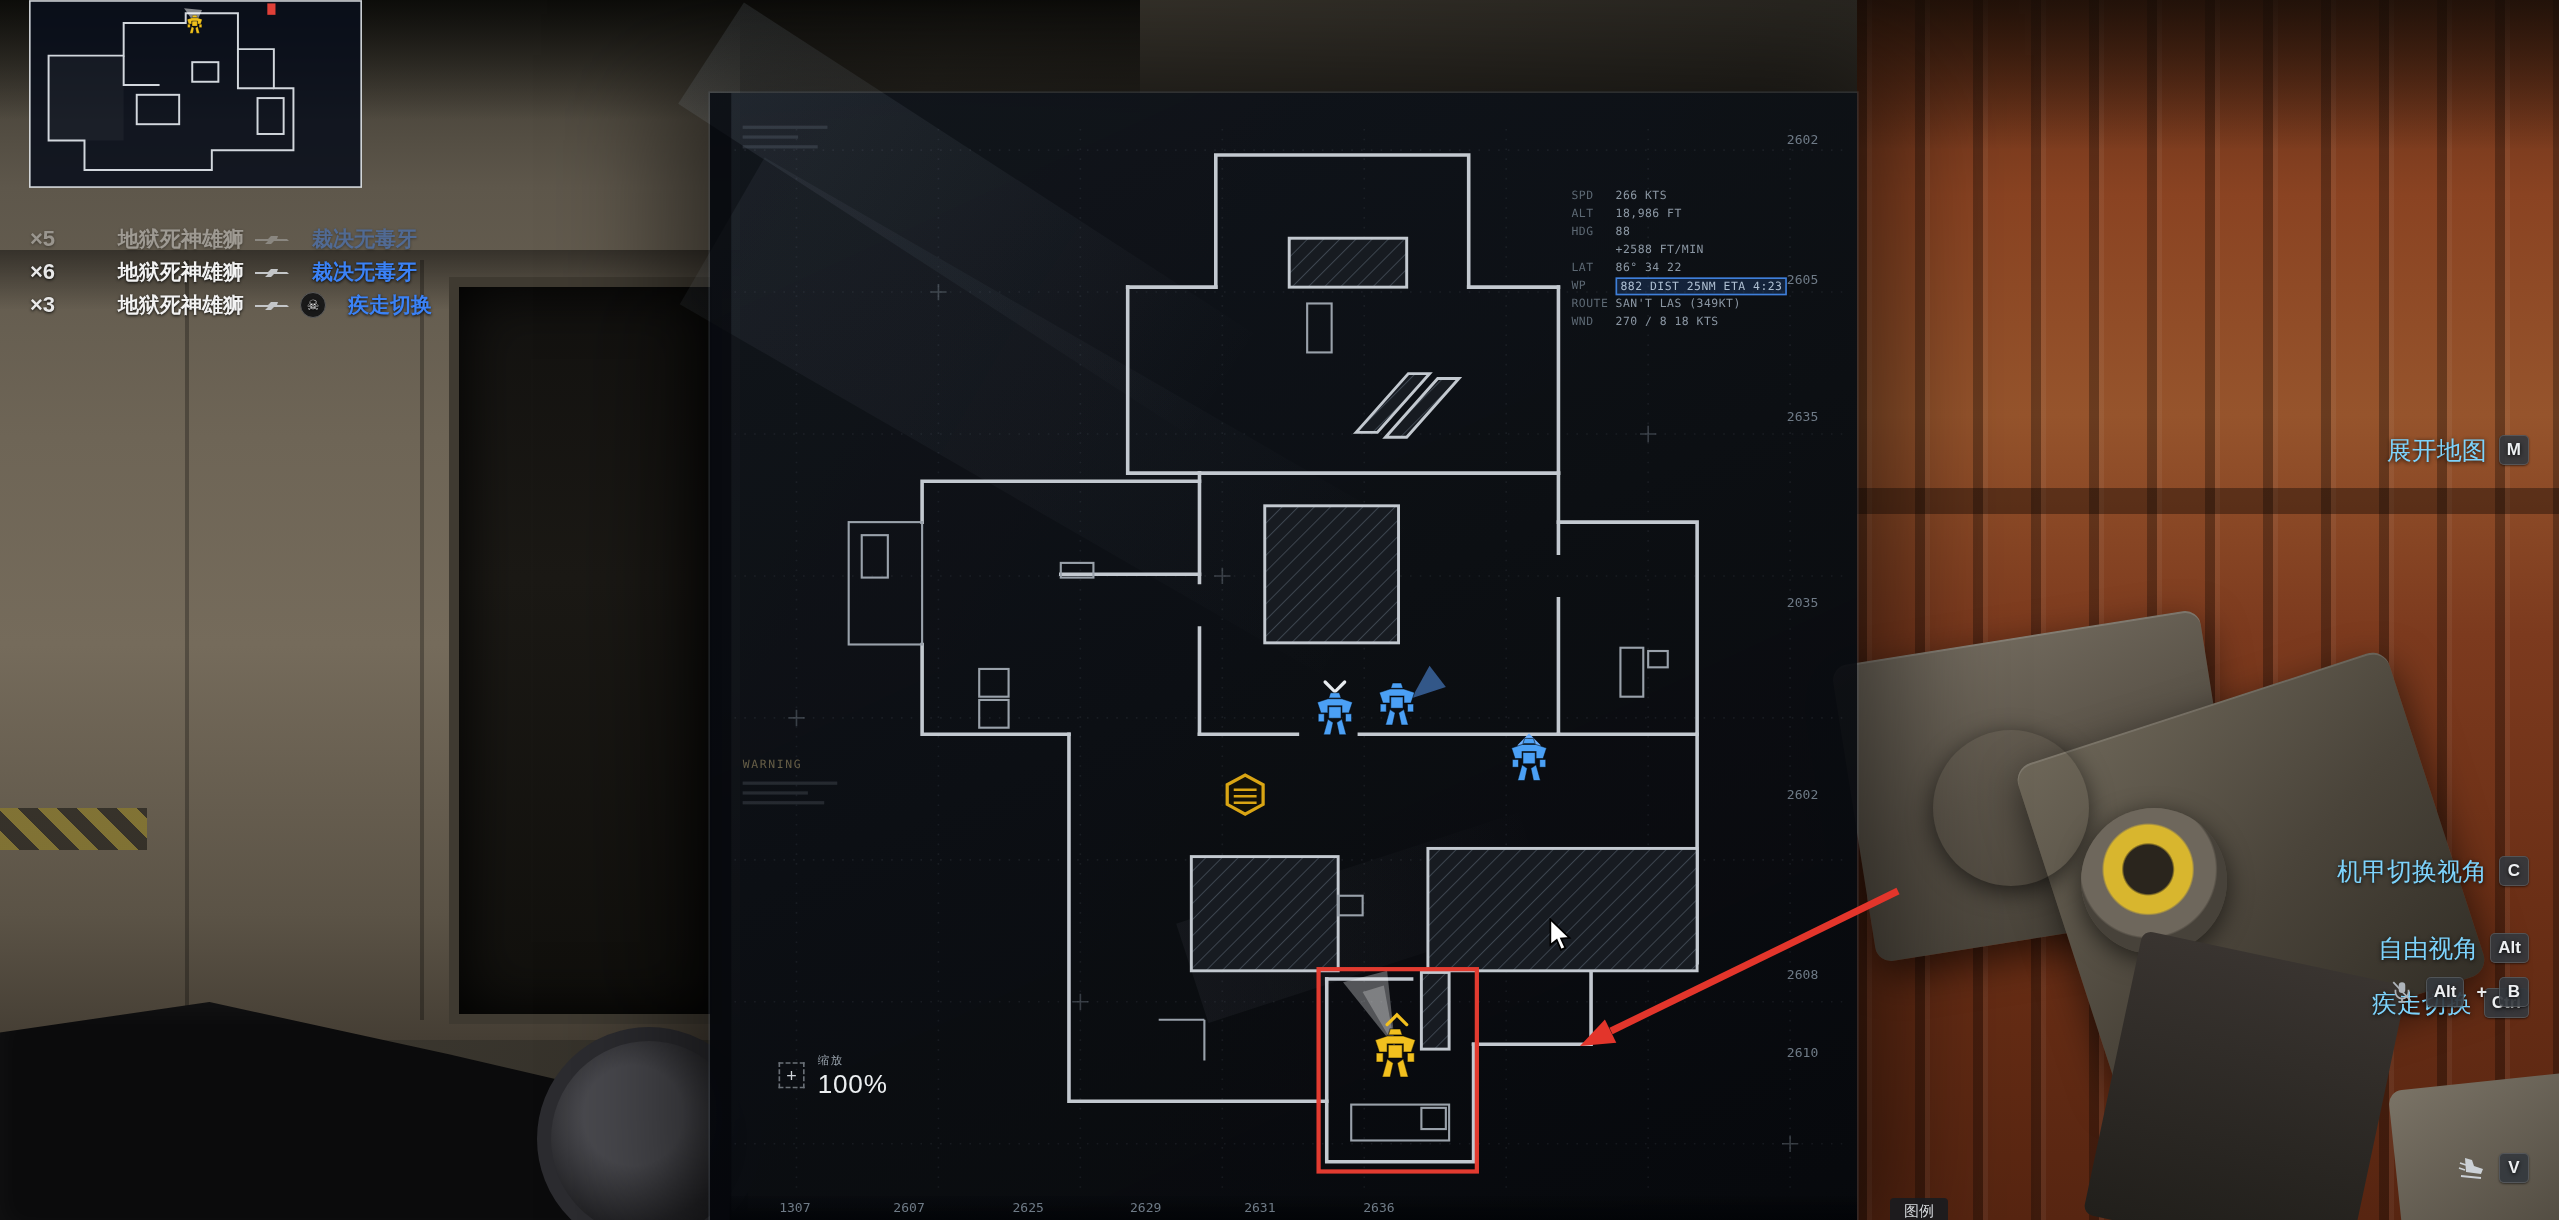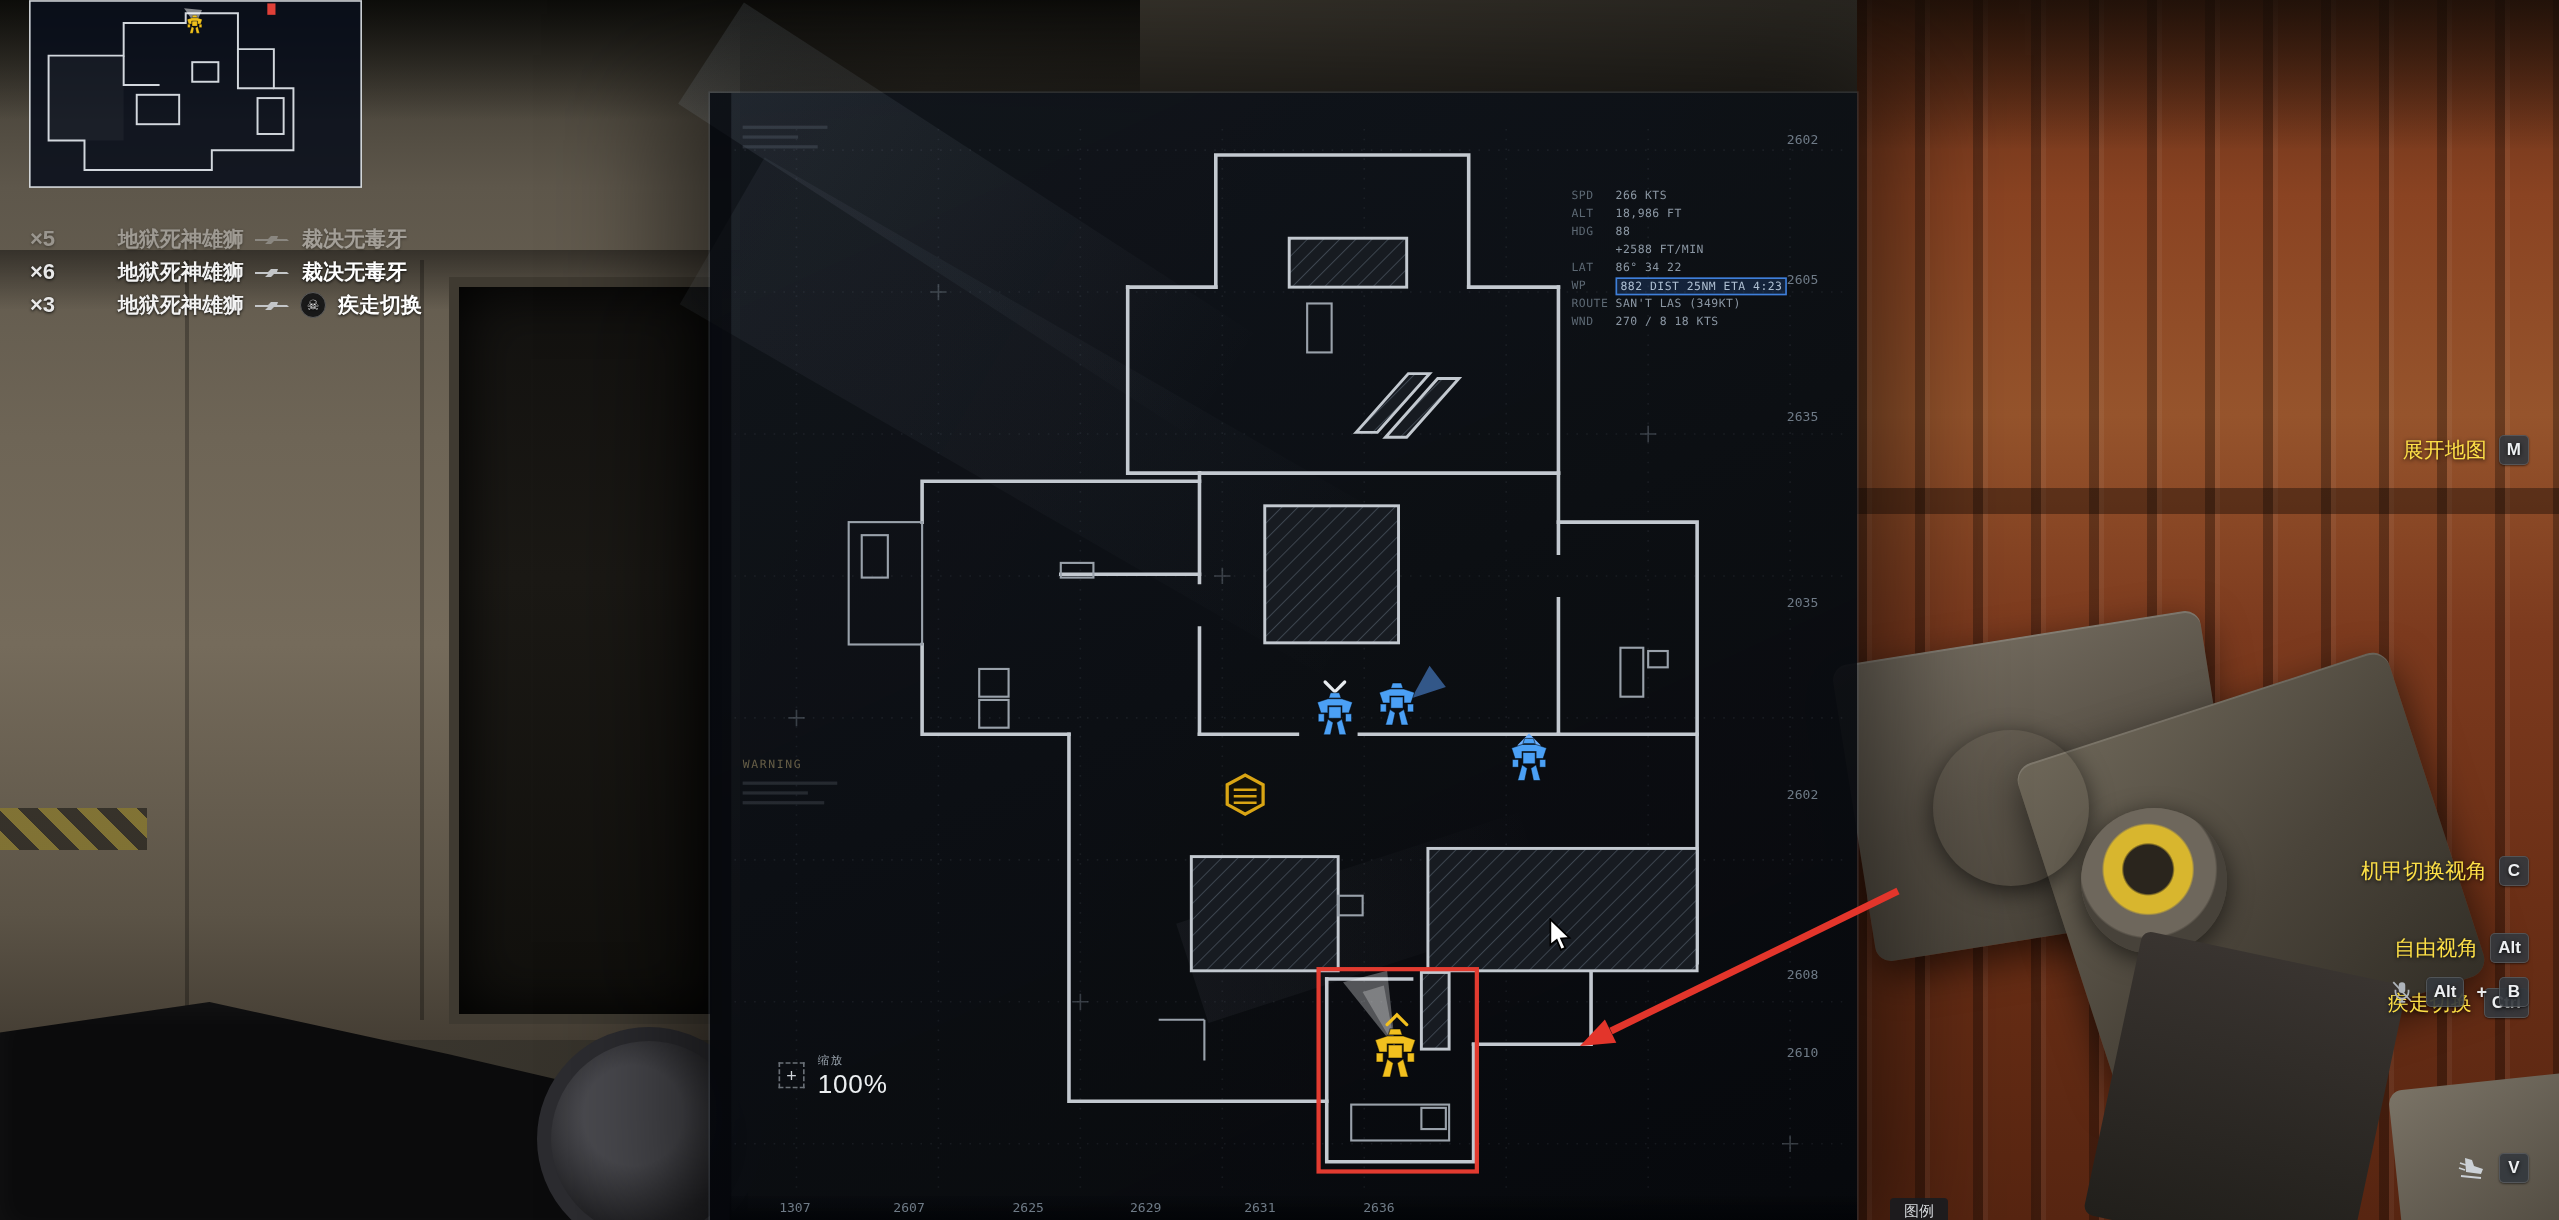--- a/index.html
+++ b/index.html
@@ -47,21 +47,21 @@
   .top-dark { left:0; top:0; width:1140px; height:120px; background:linear-gradient(rgba(8,8,6,0.9),rgba(8,8,6,0)); }
 
   
   .minimap { left:29px; top:0; width:333px; height:188px; z-index:4; }
 
   
   .killfeed { left:30px; top:222px; z-index:4; }
   .kf-row { display:flex; align-items:center; gap:10px; height:33px; text-shadow:0 1px 3px rgba(0,0,0,0.9); }
   .kf-count { font-size:22px; font-weight:700; color:#e8e8e8; min-width:38px; }
   .kf-name { font-size:21px; font-weight:700; color:#f2f2f2;margin-left:40px; }
-  .kf-victim { font-size:21px; font-weight:700; color:#ffffff; margin-left:2px; }
+  .kf-victim { font-size:21px; font-weight:700; color:#3b82f6; margin-left:12px; }
   .kf-row.dim { opacity:.42; }
   .kf-skull { width:24px; height:24px; border-radius:50%; background:#191919; border:1px solid #5a5a5a;
     display:flex; align-items:center; justify-content:center; color:#e8e8e8; font-size:14px; }
   .kf-gun { display:flex; align-items:center; }
 
   
   .map-panel { left:710px; top:93px; width:703px; height:691px; transform:scale(1.6316); transform-origin:top left; z-index:5;
     background:linear-gradient(155deg, rgba(15,20,27,0.94) 0%, rgba(10,13,18,0.95) 55%, rgba(6,8,12,0.96) 100%);
     box-shadow:0 0 70px 24px rgba(0,0,0,0.55); outline:1px solid rgba(95,108,124,0.25); }
   .beam { position:absolute; pointer-events:none; }
@@ -101,21 +101,21 @@
 
   .zoom { position:absolute; left:42px; top:588px; display:flex; gap:8px; align-items:flex-start; }
   .zoom-cross { width:14px; height:14px; border:1px dashed rgba(200,210,220,0.5); color:#ced3d8;
     display:flex; align-items:center; justify-content:center; font-size:11px; margin-top:6px; }
   .zoom-label { display:block; font-size:7px; color:#98a2ac; letter-spacing:1px; }
   .zoom-value { display:block; font-size:16px; color:#eceff1; letter-spacing:.5px; margin-top:1px; }
 
   
   .kb { position:absolute; right:30px; display:flex; align-items:center; justify-content:flex-end; gap:12px; height:34px; z-index:6;
     text-shadow:0 1px 4px rgba(0,0,0,0.9); }
-  .kb-label { font-size:21px; color:#fde047; }
+  .kb-label { font-size:25px; color:#7dd3fc; }
   .kbd { min-width:30px; height:30px; padding:0 8px; box-sizing:border-box; background:rgba(52,56,62,0.92); border-radius:5px;
     color:#edeff1; font-weight:700; font-size:17px; display:inline-flex; align-items:center; justify-content:center;
     box-shadow:0 1px 2px rgba(0,0,0,0.5), inset 0 0 0 1px rgba(255,255,255,0.14); }
   .kb-plus { color:#e8eaec; font-size:18px; font-weight:700; }
   .kb-icon { display:flex; align-items:center; }
 
   .legend-badge { left:1890px; top:1198px; z-index:6; background:rgba(24,27,32,0.88); border-radius:4px;
     padding:4px 14px; font-size:15px; color:#d5d9dd; }
 
   .annot { left:0; top:0; width:2559px; height:1220px; z-index:7; pointer-events:none; }

